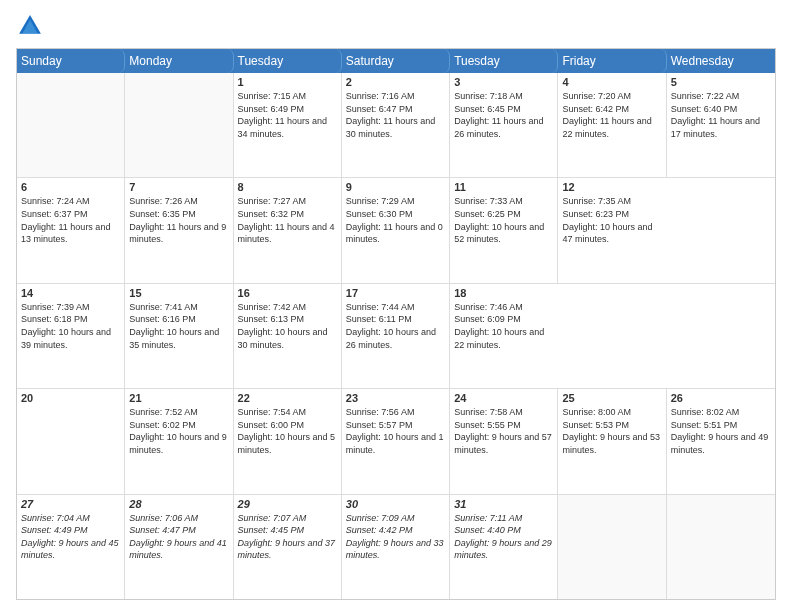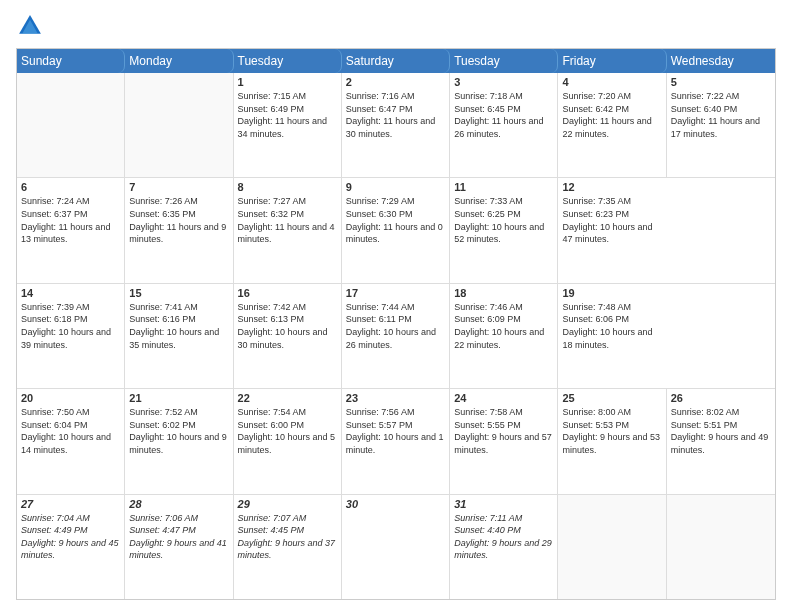--- a/index.html
+++ b/index.html
@@ -208,29 +208,24 @@
             <div class="info">Sunrise: 7:42 AM<br>Sunset: 6:13 PM<br>Daylight: 10 hours and 30 minutes.</div>
           </div>
           <div class="cal-cell">
             <span class="day-num">17</span>
             <div class="info">Sunrise: 7:44 AM<br>Sunset: 6:11 PM<br>Daylight: 10 hours and 26 minutes.</div>
           </div>
           <div class="cal-cell">
             <span class="day-num">18</span>
             <div class="info">Sunrise: 7:46 AM<br>Sunset: 6:09 PM<br>Daylight: 10 hours and 22 minutes.</div>
           </div>
-          <div class="cal-cell">
-            <span class="day-num">19</span>
-            <div class="info">Sunrise: 7:48 AM<br>Sunset: 6:06 PM<br>Daylight: 10 hours and 18 minutes.</div>
-          </div>
         </div>
         <div class="cal-row">
           <div class="cal-cell">
             <span class="day-num">20</span>
-            <div class="info">Sunrise: 7:50 AM<br>Sunset: 6:04 PM<br>Daylight: 10 hours and 14 minutes.</div>
           </div>
           <div class="cal-cell">
             <span class="day-num">21</span>
             <div class="info">Sunrise: 7:52 AM<br>Sunset: 6:02 PM<br>Daylight: 10 hours and 9 minutes.</div>
           </div>
           <div class="cal-cell">
             <span class="day-num">22</span>
             <div class="info">Sunrise: 7:54 AM<br>Sunset: 6:00 PM<br>Daylight: 10 hours and 5 minutes.</div>
           </div>
           <div class="cal-cell">
@@ -258,20 +253,21 @@
           <div class="cal-cell">
             <span class="day-num">28</span>
             <div class="info">Sunrise: 7:06 AM<br>Sunset: 4:47 PM<br>Daylight: 9 hours and 41 minutes.</div>
           </div>
           <div class="cal-cell">
             <span class="day-num">29</span>
             <div class="info">Sunrise: 7:07 AM<br>Sunset: 4:45 PM<br>Daylight: 9 hours and 37 minutes.</div>
           </div>
           <div class="cal-cell">
             <span class="day-num">30</span>
+            <div class="info">Sunrise: 7:09 AM<br>Sunset: 4:42 PM<br>Daylight: 9 hours and 33 minutes.</div>
           </div>
           <div class="cal-cell">
             <span class="day-num">31</span>
             <div class="info">Sunrise: 7:11 AM<br>Sunset: 4:40 PM<br>Daylight: 9 hours and 29 minutes.</div>
           </div>
           <div class="cal-cell empty"></div>
           <div class="cal-cell empty"></div>
         </div>
       </div>
   </div>

